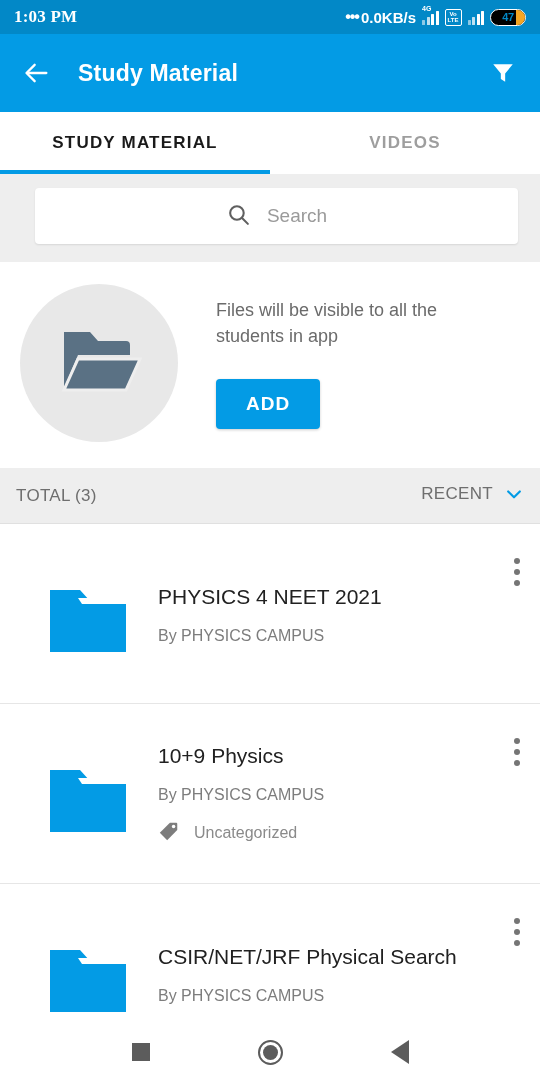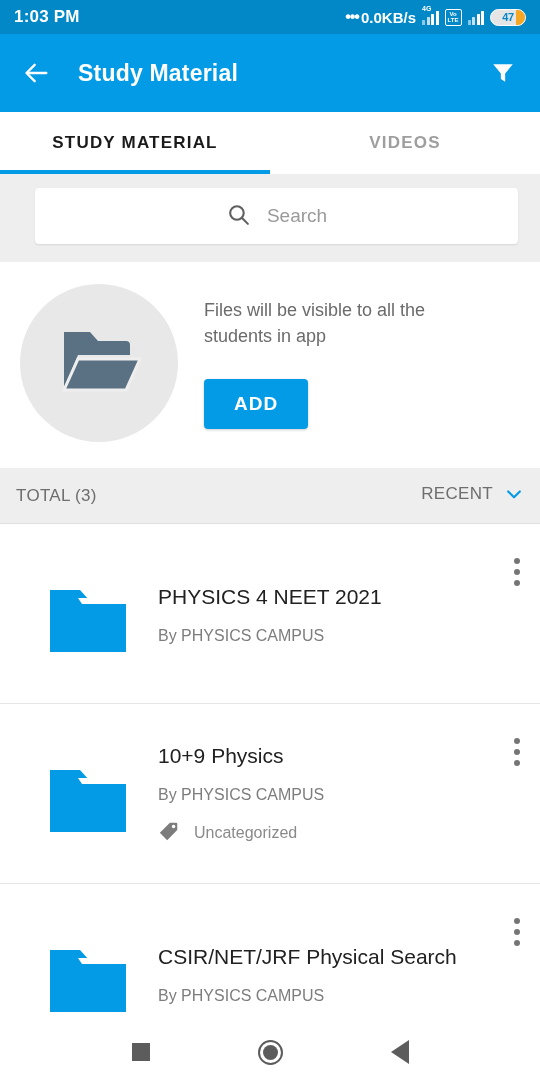--- a/index.html
+++ b/index.html
@@ -9,40 +9,40 @@
     background:#ffffff; overflow:hidden;
   }
   .phone { width:540px; height:1080px; position:relative; display:flex; flex-direction:column; background:#ffffff; }
 
   
   .statusbar {
     height:34px; background:#0288c7; color:#ffffff;
     display:flex; align-items:center; justify-content:space-between;
     padding:0 14px; flex:0 0 34px;
   }
-  .sb-time { font-size:17px; font-weight:bold; letter-spacing:.2px; }
+  .sb-time { font-size:17px; font-weight:bold; letter-spacing:.2px;font-family:Liberation Serif, serif; }
   .sb-right { display:flex; align-items:center; gap:6px; }
   .sb-net { font-size:15px; font-weight:bold; display:flex; align-items:center; gap:2px;}
   .dots3 { letter-spacing:-1px; font-size:16px; }
   .bars { display:flex; align-items:flex-end; gap:1.5px; height:16px; }
   .bars i { display:block; width:3px; background:#fff; border-radius:.5px; }
   .bars i:nth-child(1){height:5px;opacity:.55}
   .bars i:nth-child(2){height:8px;opacity:.75}
   .bars i:nth-child(3){height:11px}
   .bars i:nth-child(4){height:14px}
   .sig { position:relative; display:flex; align-items:flex-end; }
   .sig-g { position:absolute; top:-4px; left:0; font-size:7px; font-weight:bold; }
   .volte {
     border:1.4px solid #fff; border-radius:2px; font-size:6px; font-weight:bold;
     line-height:6.5px; text-align:center; padding:1px 1.5px; width:17px;
   }
   .battery {
     width:36px; height:17px; border:1.8px solid #ffffff; border-radius:9px;
     position:relative; display:flex; align-items:center; overflow:hidden;
-    background:#e5e5e5;
+    background:#000000;
   }
   .battery .fill { position:absolute; right:0; top:0; bottom:0; width:9px; background:#f5a623; }
   .battery .pct {
     position:relative; z-index:2; width:100%; text-align:center;
     font-size:11px; font-weight:bold; color:#0288c7; letter-spacing:-.3px;
   }
 
   
   .appbar {
     height:78px; background:#039be5; color:#fff; flex:0 0 78px;
@@ -67,21 +67,21 @@
   
   .search-wrap { background:#eeeeee; padding:14px 22px 18px 35px; flex:0 0 auto; }
   .search-box {
     height:56px; background:#ffffff; border-radius:4px;
     display:flex; align-items:center; justify-content:center; gap:16px;
     box-shadow:0 1px 2px rgba(0,0,0,.10);
   }
   .search-text { font-size:19px; color:#9a9a9a; }
 
   
-  .promo { background:#fff; flex:0 0 auto; display:flex; align-items:center; padding:22px 20px 26px 20px; }
+  .promo { background:#fff; flex:0 0 auto; display:flex; align-items:center; padding:22px 20px 26px 20px;gap:12px; }
   .promo-circle {
     width:158px; height:158px; border-radius:50%; background:#e8e8e8;
     display:flex; align-items:center; justify-content:center; flex:0 0 158px;
   }
   .promo-right { margin-left:26px; flex:1; }
   .promo-text { font-size:18px; color:#6b6b6b; line-height:1.45; max-width:280px; }
   .add-btn {
     margin-top:30px; background:#039be5; color:#ffffff; border:none; border-radius:4px;
     padding:0 30px; height:50px; font-size:19px; font-weight:bold; letter-spacing:1px;
     cursor:pointer; font-family:"Liberation Sans", sans-serif;

